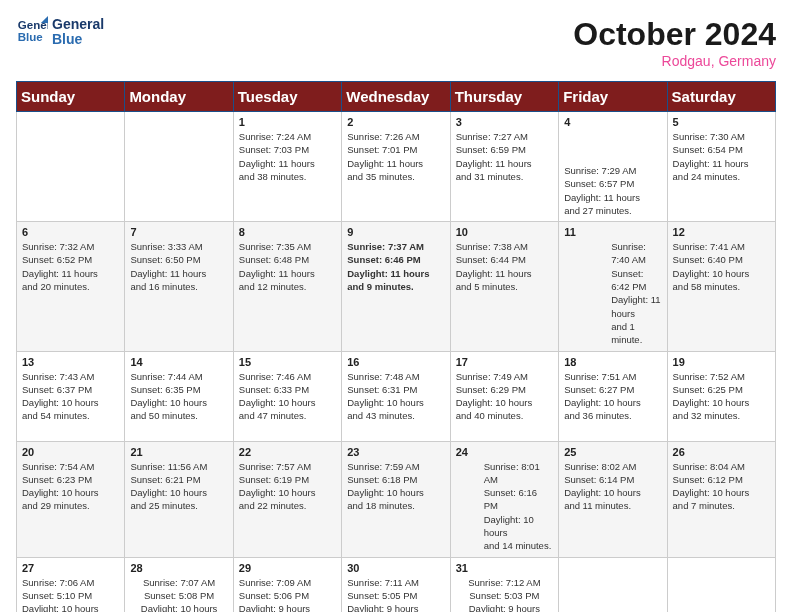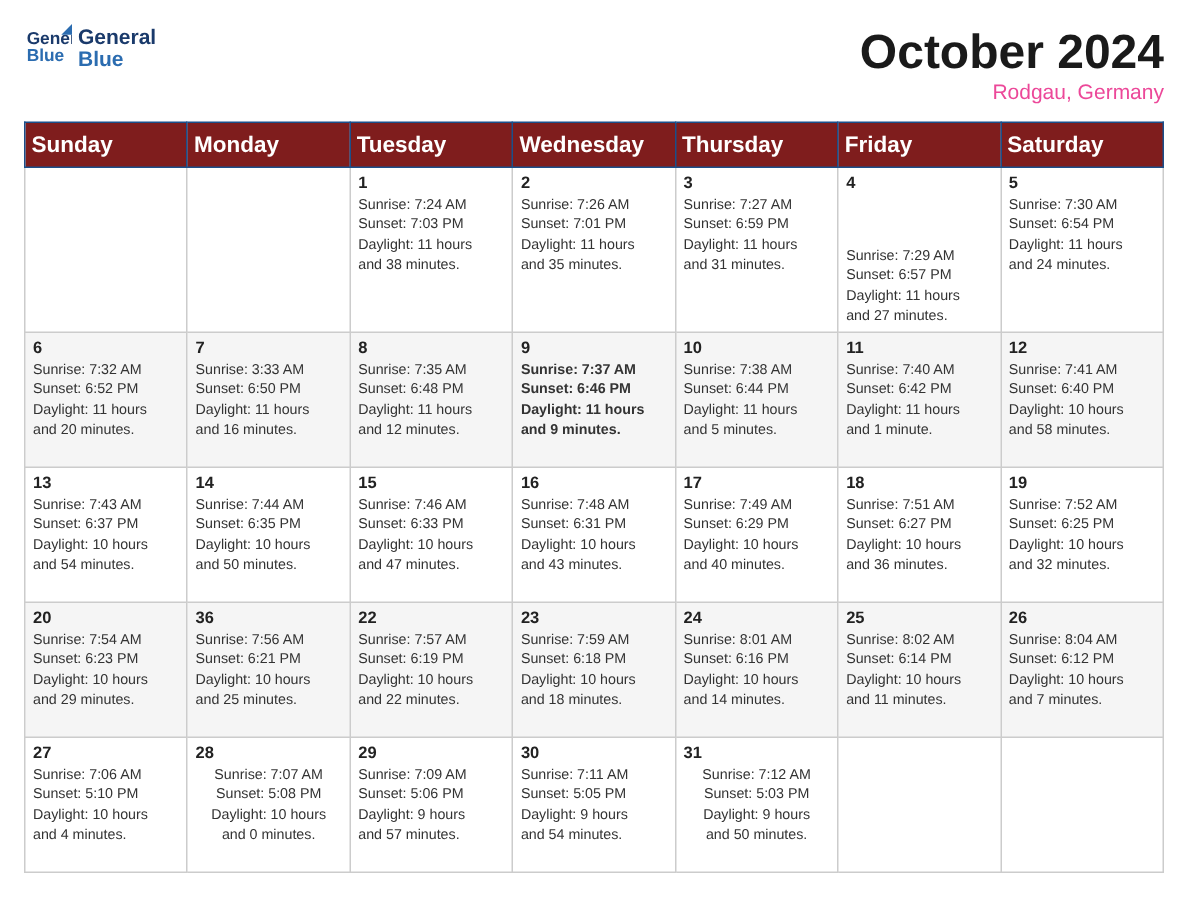--- a/index.html
+++ b/index.html
@@ -184,21 +184,21 @@
         </td>
         <td>
           <span class="day-num">10</span>
           <div class="day-info" style="white-space: pre-line;">Sunrise: 7:38 AM
 Sunset: 6:44 PM
 Daylight: 11 hours
 and 5 minutes.</div>
         </td>
         <td>
           <span class="day-num">11</span>
-          <div class="day-info" style="white-space: pre-line;">Sunrise: 7:40 AM
+          <div class="day-info" style="white-space: pre-line; margin-left: 47px;">Sunrise: 7:40 AM
 Sunset: 6:42 PM
 Daylight: 11 hours
 and 1 minute.</div>
         </td>
         <td>
           <span class="day-num">12</span>
           <div class="day-info" style="white-space: pre-line;">Sunrise: 7:41 AM
 Sunset: 6:40 PM
 Daylight: 10 hours
 and 58 minutes.</div>
@@ -257,43 +257,43 @@
       </tr>
       <tr>
         <td>
           <span class="day-num">20</span>
           <div class="day-info" style="white-space: pre-line;">Sunrise: 7:54 AM
 Sunset: 6:23 PM
 Daylight: 10 hours
 and 29 minutes.</div>
         </td>
         <td>
-          <span class="day-num">36</span>
-          <div class="day-info" style="white-space: pre-line;">Sunrise: 7:56 AM
+          <span class="day-num">21</span>
+          <div class="day-info" style="white-space: pre-line;">Sunrise: 11:56 AM
 Sunset: 6:21 PM
 Daylight: 10 hours
 and 25 minutes.</div>
         </td>
         <td>
           <span class="day-num">22</span>
           <div class="day-info" style="white-space: pre-line;">Sunrise: 7:57 AM
 Sunset: 6:19 PM
 Daylight: 10 hours
 and 22 minutes.</div>
         </td>
         <td>
           <span class="day-num">23</span>
           <div class="day-info" style="white-space: pre-line;">Sunrise: 7:59 AM
 Sunset: 6:18 PM
 Daylight: 10 hours
 and 18 minutes.</div>
         </td>
         <td>
           <span class="day-num">24</span>
-          <div class="day-info" style="white-space: pre-line;">Sunrise: 8:01 AM
+          <div class="day-info" style="white-space: pre-line; margin-left: 28px;">Sunrise: 8:01 AM
 Sunset: 6:16 PM
 Daylight: 10 hours
 and 14 minutes.</div>
         </td>
         <td>
           <span class="day-num">25</span>
           <div class="day-info" style="white-space: pre-line;">Sunrise: 8:02 AM
 Sunset: 6:14 PM
 Daylight: 10 hours
 and 11 minutes.</div>

